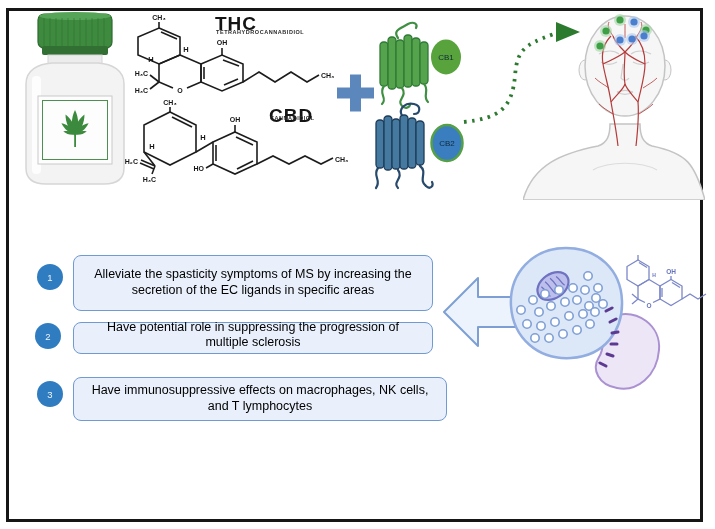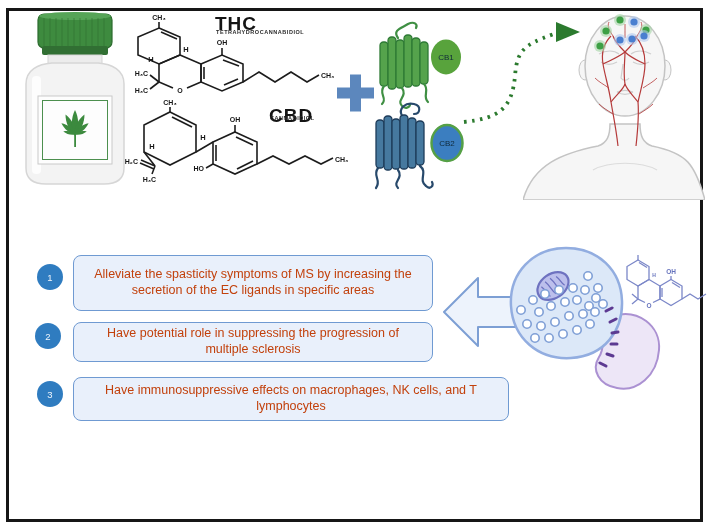--- a/index.html
+++ b/index.html
@@ -6,21 +6,21 @@
   .canvas{position:relative;width:715px;height:529px;background:#ffffff;overflow:hidden;
           font-family:"Liberation Sans",sans-serif;}
   .abs{position:absolute;}
   .frame{left:6px;top:8px;width:691px;height:508px;border:3px solid #161616;}
   .mol-title{font-size:19px;font-weight:bold;letter-spacing:1px;color:#141414;white-space:nowrap;}
   .mol-sub{font-size:5.5px;font-weight:bold;letter-spacing:0.55px;color:#2a2a2a;white-space:nowrap;}
   .num-circle{width:26px;height:26px;border-radius:50%;background:#2f7cc0;color:#eef5fc;
               display:flex;align-items:center;justify-content:center;font-size:9.5px;}
   .effect-box{background:#e9f0fb;border:1.5px solid #6f9ad2;border-radius:8px;
               display:flex;align-items:center;justify-content:center;text-align:center;
-              font-size:12.5px;line-height:1.25;color:#c2410c;padding:2px 10px;box-sizing:border-box;}
+              font-size:12.5px;line-height:1.25;color:#000000;padding:2px 10px;box-sizing:border-box;}
   svg text{font-family:"Liberation Sans",sans-serif;}
   .atom{font-size:7px;font-weight:bold;fill:#161616;}
   .atomH{font-size:7.5px;font-weight:bold;fill:#161616;}
   .atomB{font-size:6.5px;font-weight:bold;fill:#6673bd;}
   .ovalTxt{font-size:8px;fill:#102a3a;}
 </style>
 </head>
 <body>
 
 <div class="canvas">
@@ -247,28 +247,28 @@
   <div class="abs num-circle" style="left:37px;top:264px;">
     <span>1</span>
   </div>
   <div class="abs effect-box" style="left:73px;top:255px;width:360px;height:56px;">
     <span>Alleviate the spasticity symptoms  of MS by increasing the secretion of the EC ligands in specific areas</span>
   </div>
 
   <div class="abs num-circle" style="left:35px;top:323px;">
     <span>2</span>
   </div>
-  <div class="abs effect-box" style="left:73px;top:322px;width:360px;height:40px;">
+  <div class="abs effect-box" style="left:73px;top:322px;width:360px;height:32px;align-items:flex-end;">
     <span>Have potential role in suppressing the progression of multiple sclerosis</span>
   </div>
 
   <div class="abs num-circle" style="left:37px;top:381px;">
     <span>3</span>
   </div>
-  <div class="abs effect-box" style="left:73px;top:377px;width:436px;height:44px;">
+  <div class="abs effect-box" style="left:73px;top:377px;width:374px;height:44px;">
     <span>Have immunosuppressive effects on macrophages, NK cells, and T lymphocytes</span>
   </div>
 
   <svg class="abs" style="left:438px;top:268px;" width="84" height="88" viewBox="0 0 84 88">
     <polygon points="6,44 40,10 40,29 80,29 80,59 40,59 40,78" fill="#edf3fc" stroke="#7d9fd4" stroke-width="2" stroke-linejoin="round"></polygon>
   </svg>
 
   <svg class="abs" style="left:493px;top:238px;" width="222" height="190" viewBox="0 0 222 190">
 
     <path d="M 96,70 C 110,78 120,85 132,84 C 145,84 150,95 142,102 C 130,112 112,110 100,100 C 90,92 88,78 96,70 Z" fill="#b7a3dc" opacity="0.9"></path>

